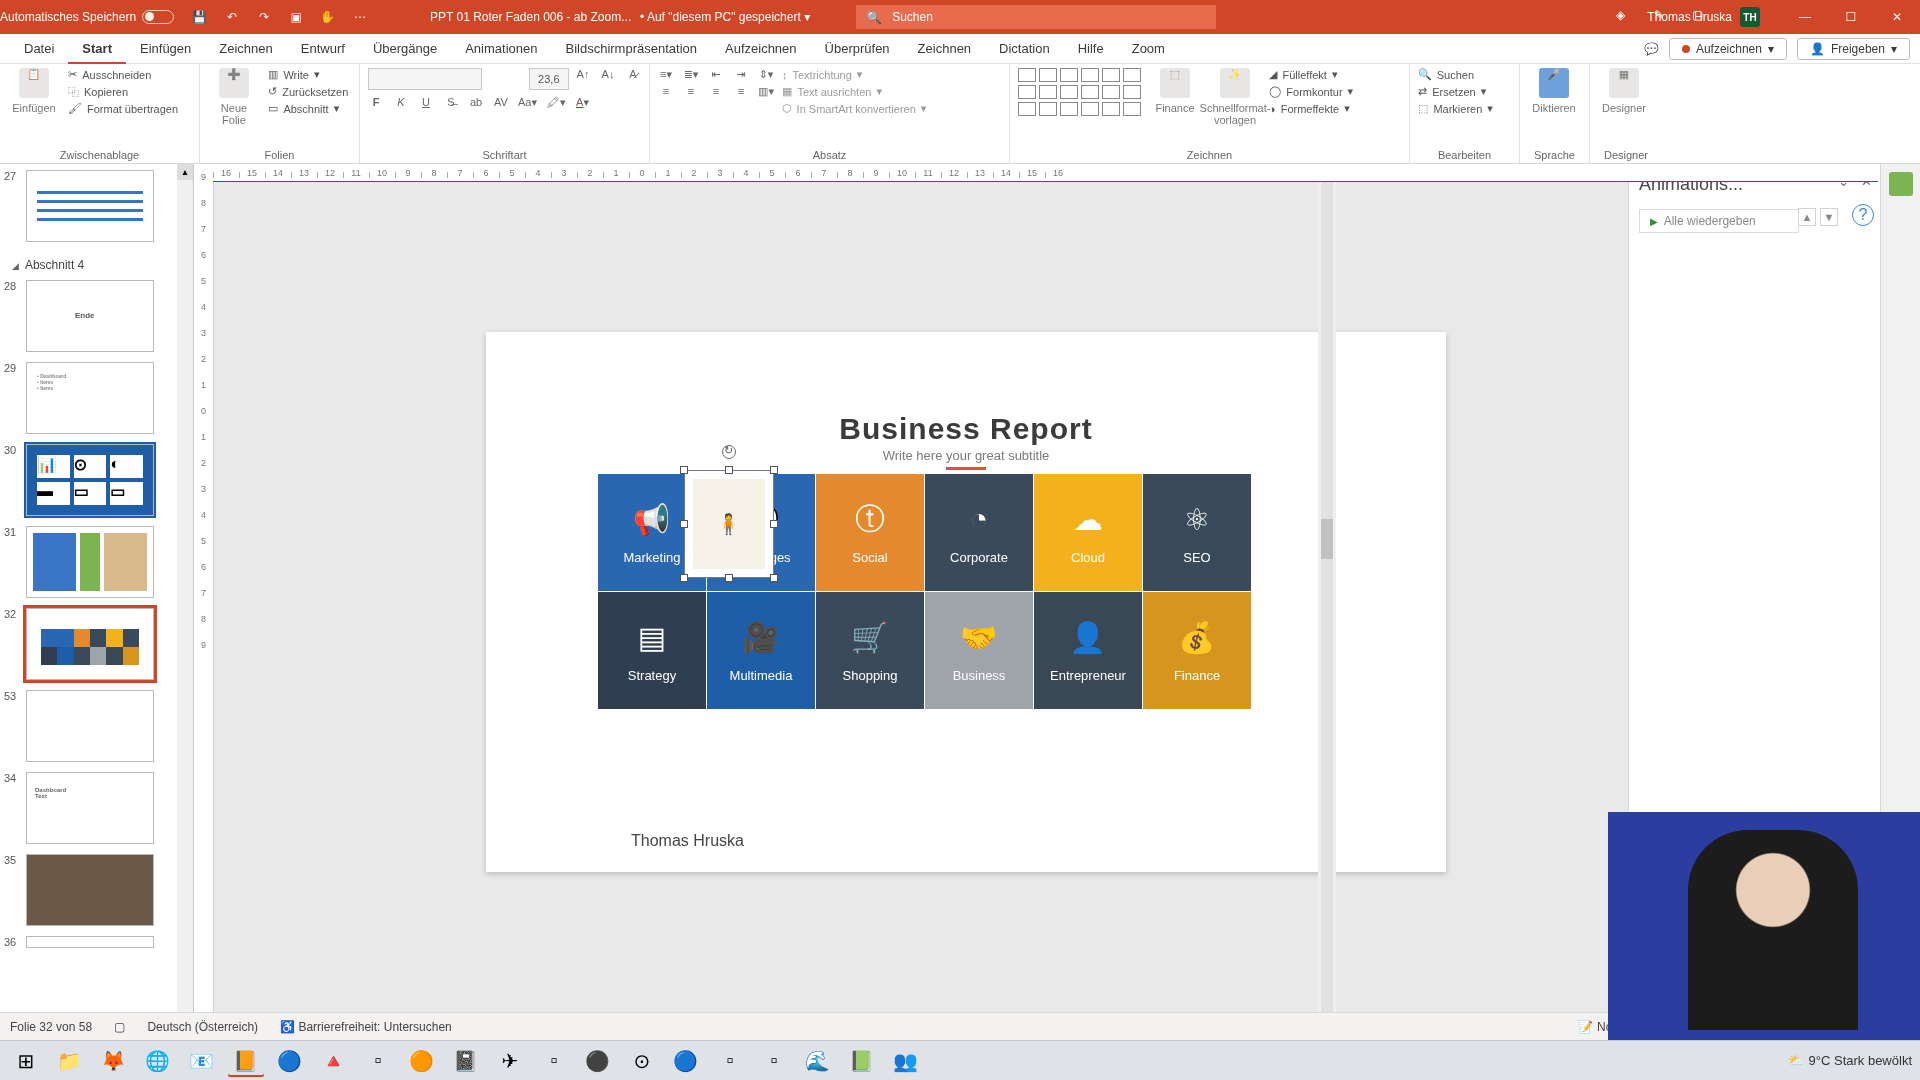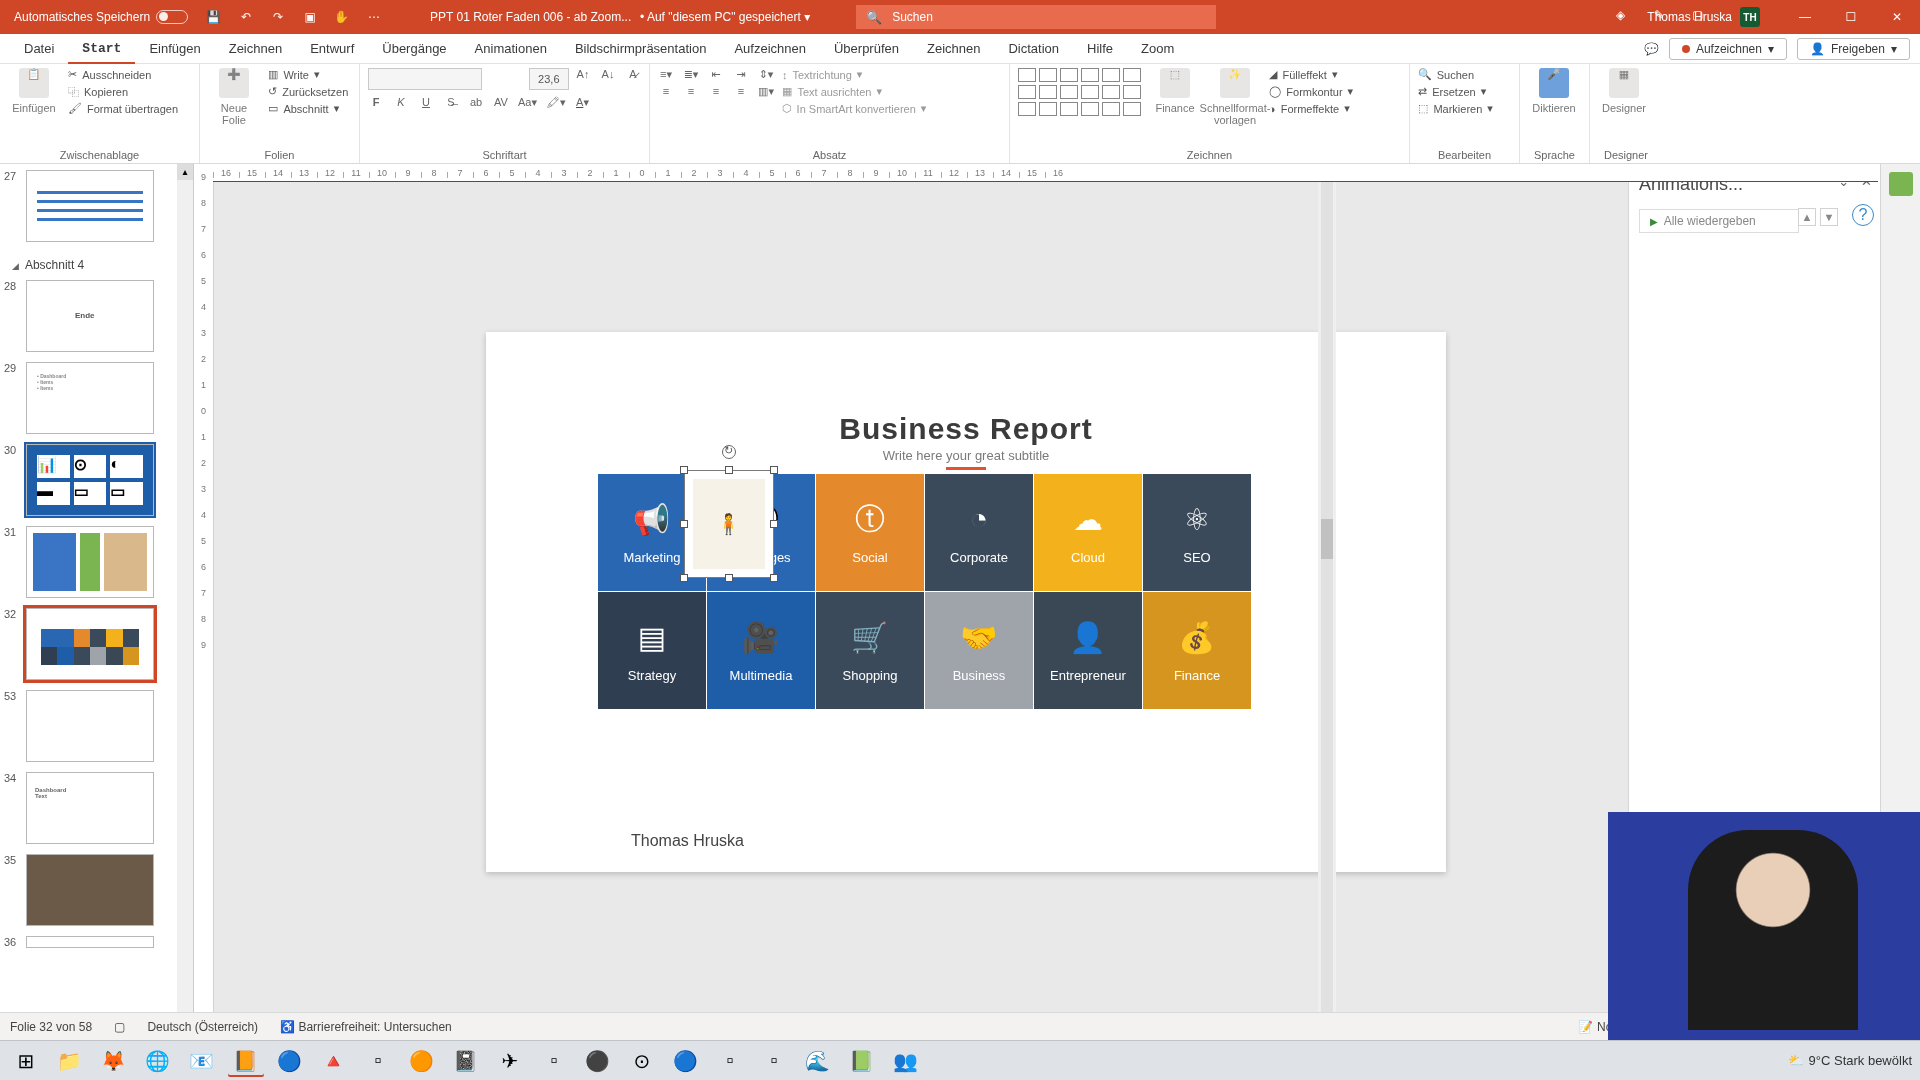--- a/index.html
+++ b/index.html
@@ -1,40 +1,40 @@
 <!DOCTYPE html>
 <html><head>
 <meta charset="utf-8">
 <style>
 * { margin:0; padding:0; box-sizing:border-box; font-family:"Segoe UI",Arial,sans-serif; user-select:none; }
 body { width:1920px; height:1080px; background:#fff; overflow:hidden; position:relative; }
 
 
 .titlebar { height:34px; background:#d04727; display:flex; align-items:center; color:#fff; font-size:12px; position:relative; }
-.titlebar .ts { display:flex; align-items:center; gap:6px; padding-left:14px; }
+.titlebar .ts { display:flex; align-items:center; gap:6px; }
 .titlebar .ts .lbl { font-size:12px; }
 .titlebar .ts .tog { width:32px; height:14px; border:1px solid rgba(255,255,255,.7); border-radius:8px; position:relative; }
 .titlebar .ts .tog:before { content:""; position:absolute; left:2px; top:1px; width:9px; height:9px; border-radius:50%; background:rgba(255,255,255,.9); }
 .qat { display:flex; align-items:center; gap:16px; margin-left:18px; }
 .qat span { width:16px; height:16px; display:inline-flex; align-items:center; justify-content:center; opacity:.95; }
 .titlebar .fname { position:absolute; left:430px; font-size:12px; }
 .titlebar .sv { position:absolute; left:640px; font-size:12px; }
 .titlebar .srch { position:absolute; left:856px; width:360px; height:24px; background:#e86b4d; display:flex; align-items:center; padding:0 10px; gap:10px; }
 .titlebar .srch span:first-child { font-size:13px; }
 .titlebar .usr { position:absolute; right:160px; display:flex; align-items:center; gap:8px; font-size:12px; }
 .titlebar .usr .ava { width:20px; height:20px; border-radius:3px; background:#145a32; display:flex; align-items:center; justify-content:center; font-size:10px; font-weight:600; }
 .titlebar .wbtn { position:absolute; right:0; top:0; display:flex; height:34px; }
 .titlebar .wbtn div { width:46px; display:flex; align-items:center; justify-content:center; }
 .titlebar .ri { position:absolute; right:210px; display:flex; gap:20px; }
 .titlebar .ri span { width:18px; height:18px; }
 
 
 .tabs { height:30px; background:#fff; border-bottom:1px solid #e3e3e3; display:flex; align-items:center; padding:0 10px; font-size:13px; color:#3a3a3a; position:relative; }
 .tabs .tab { padding:0 14px; height:30px; display:flex; align-items:center; cursor:pointer; }
-.tabs .tab.act { font-weight:600; box-shadow:inset 0 -2px 0 #d04727;font-family:Liberation Mono, monospace; }
+.tabs .tab.act { font-weight:600; box-shadow:inset 0 -2px 0 #d04727; }
 .tabs .rtb { position:absolute; right:10px; display:flex; gap:10px; align-items:center; font-size:12px; }
 .tabs .rtb .pill { border:1px solid #bcbcbc; border-radius:3px; padding:3px 12px; display:flex; align-items:center; gap:6px; }
 .tabs .rtb .rec:before { content:""; width:8px; height:8px; border-radius:50%; background:#d04727; display:inline-block; }
 
 
 .ribbon { height:100px; background:#fff; border-bottom:1px solid #d9d9d9; display:flex; font-size:11px; color:#555; }
 .grp { border-right:1px solid #e3e3e3; padding:4px 8px 0; display:flex; flex-direction:column; justify-content:space-between; }
 .grp .gl { text-align:center; font-size:11px; color:#666; padding-bottom:2px; position:relative; }
 .grp-c { display:flex; align-items:flex-start; gap:8px; }
 .bigbtn { display:flex; flex-direction:column; align-items:center; width:52px; gap:4px; text-align:center; opacity:.8; }

